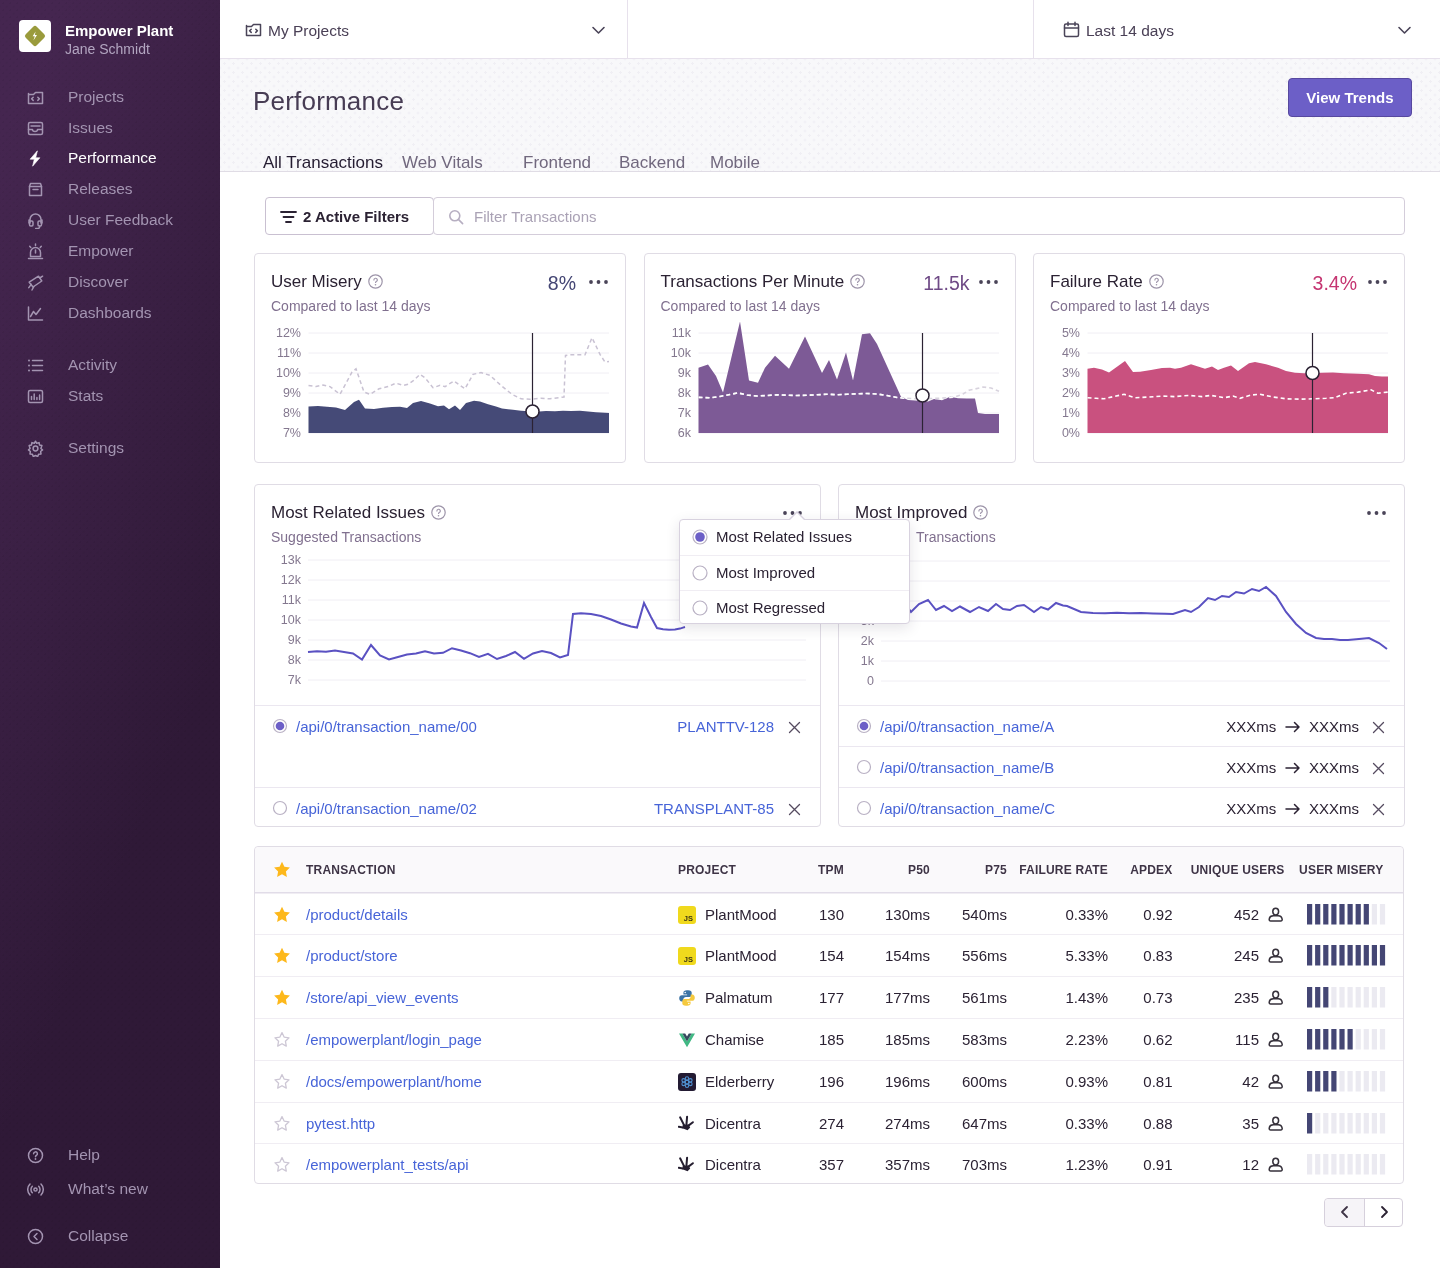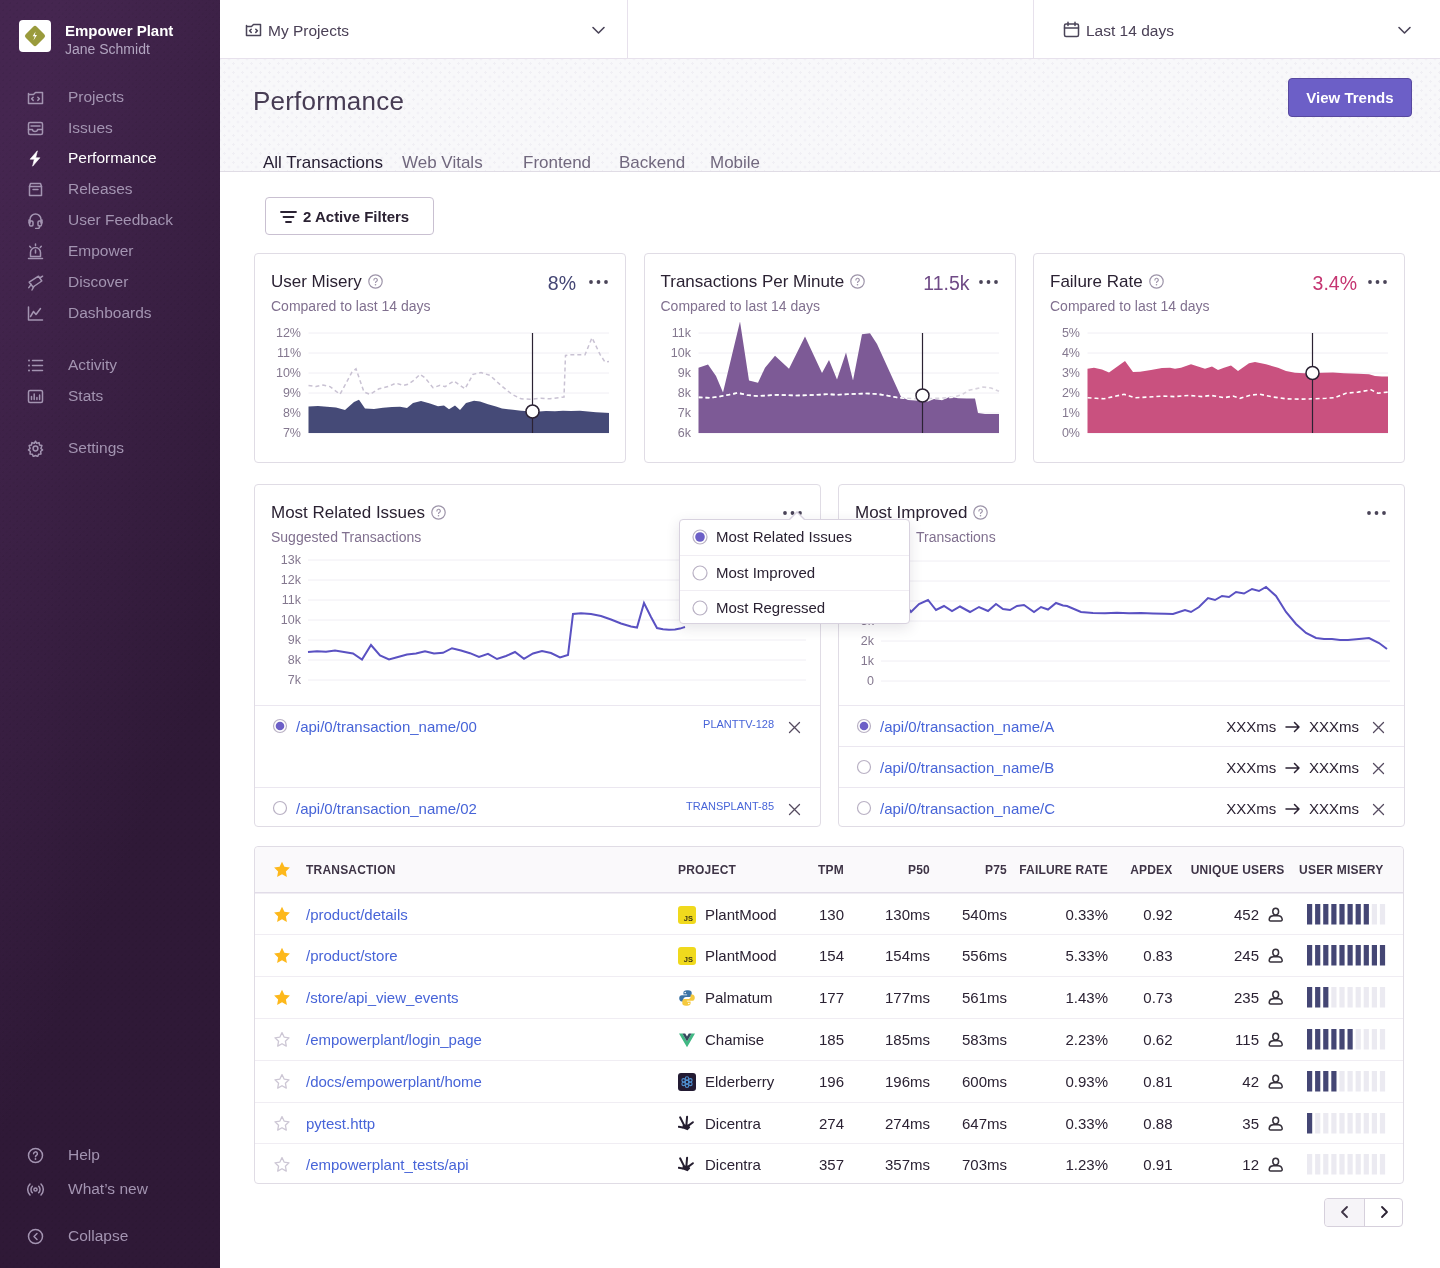--- a/index.html
+++ b/index.html
@@ -33,21 +33,21 @@
 .searchbar { position:absolute; left:213px; top:25px; width:972px; height:38px; background:#fff; border:1px solid #d4cdda; border-radius:4px; }
 .searchbar .stxt { position:absolute; left:40px; top:10px; font-size:15px; color:#aaa2b5; }
 .card { position:absolute; background:#fff; border:1px solid #e0dce5; border-radius:4px; }
 .ctitle { position:absolute; left:16px; top:18px; font-size:17px; font-weight:400; color:#2b2233; white-space:nowrap; }
 .csub { position:absolute; left:16px; top:44px; font-size:14px; color:#80708f; }
 .cval { position:absolute; top:18px; font-size:19.5px; }
 .cdots { position:absolute; top:21px; width:22px; height:14px; }
 .trow { position:absolute; left:0; width:100%; height:41px; border-top:1px solid #ebe7f0; }
 .trad { position:absolute; left:17px; top:12px; }
 .tlink { position:absolute; left:41px; top:12px; font-size:15px; color:#4764d8; }
-.tiss { position:absolute; top:12px; font-size:11px; color:#4764d8; }
+.tiss { position:absolute; top:12px; font-size:15px; color:#4764d8; }
 .tms { position:absolute; top:12px; font-size:15px; color:#2b2233; }
 .tx { position:absolute; top:14px; }
 .dropdown { position:absolute; left:459px; top:347px; width:231px; height:105px; background:#fff; border:1px solid #d8d2df; border-radius:4px; box-shadow:0 4px 14px rgba(40,30,60,0.12); z-index:30; }
 .dcaret { position:absolute; left:108px; top:-9px; width:0; height:0; border-left:9px solid transparent; border-right:9px solid transparent; border-bottom:9px solid #d8d2df; }
 .dcaret2 { position:absolute; left:109px; top:-7.5px; width:0; height:0; border-left:8px solid transparent; border-right:8px solid transparent; border-bottom:8px solid #fff; z-index:2; }
 .drow { position:absolute; left:0; width:100%; height:35px; }
 .drad { position:absolute; left:12px; top:9px; }
 .dlbl { position:absolute; left:36px; top:8px; font-size:15px; color:#2b2233; }
 .table { position:absolute; left:34px; top:674px; width:1149.5px; height:338px; background:#fff; border:1px solid #e0dce5; border-radius:4px; }
 .thead { position:absolute; left:0; top:0; width:100%; height:45.5px; background:#faf9fb; border-bottom:1px solid #e1dce8; border-radius:4px 4px 0 0; }
@@ -220,20 +220,27 @@
       <div class="filterbtn">
         <span style="position:absolute;left:14px;top:12px"><svg width="18" height="14" viewBox="0 0 18 14" style="">
             <g stroke="#2b2233" stroke-width="1.8" stroke-linecap="round">
               <path d="M1 2 h15"></path>
               <path d="M3.5 7 h10"></path>
               <path d="M6 12 h5"></path>
             </g>
           </svg></span>
         <span class="ftxt">2 Active Filters</span>
       </div>
+      <div class="searchbar">
+        <span style="position:absolute;left:14px;top:11px"><svg width="16" height="16" viewBox="0 0 16 16" style="">
+            <circle cx="6.8" cy="6.8" r="5" fill="none" stroke="#b6aec1" stroke-width="1.6"></circle>
+            <path d="M10.6 10.6 14.6 14.6" stroke="#b6aec1" stroke-width="1.6" stroke-linecap="round"></path>
+          </svg></span>
+        <span class="stxt">Filter Transactions</span>
+      </div>
       <div class="card" style="left:34px;top:81px;width:372px;height:210px">
         <div class="ctitle">User Misery<svg width="15" height="15" viewBox="0 0 15 15" style="vertical-align:-2px;margin-left:6px">
             <circle cx="7.5" cy="7.5" r="6.7" fill="none" stroke="#9d94a9" stroke-width="1.2"></circle>
             <path fill="none" stroke="#9d94a9" stroke-width="1.2" stroke-linecap="round" d="M5.9 5.9 a1.7 1.7 0 1 1 2.4 1.6 c-0.5 0.2 -0.7 0.5 -0.7 1"></path>
             <circle cx="7.5" cy="10.8" r="0.8" fill="#9d94a9"></circle>
           </svg></div>
         <div class="csub">Compared to last 14 days</div>
         <div class="cval" style="right:49px;color:#444674">8%</div>
         <div class="cdots" style="right:15px"><svg width="22" height="14" viewBox="0 0 22 14" style="">
             <circle cx="3" cy="7" r="1.9" fill="#4a4458"></circle>

